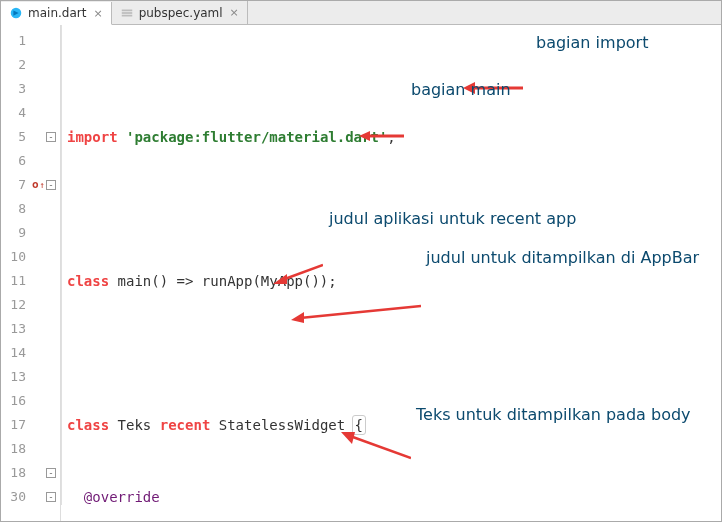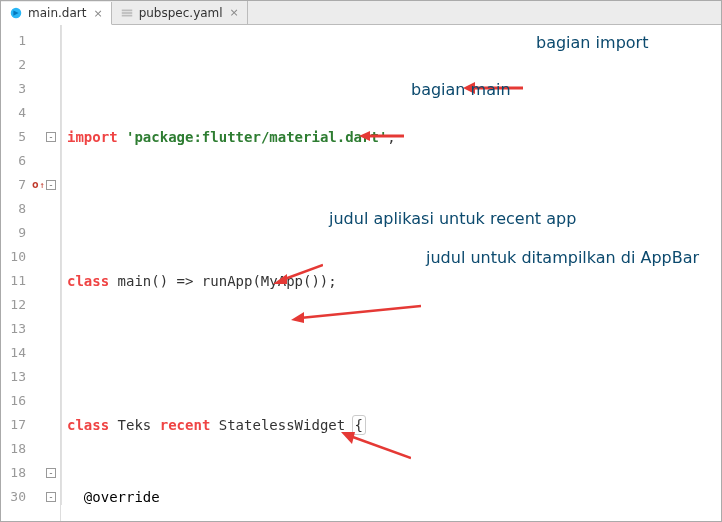--- a/index.html
+++ b/index.html
@@ -112,21 +112,21 @@
     position: relative;
     color: #333;
     background: #fff;
   }
   .code-line {
     height: 24px;
     position: relative;
   }
   .kw { color: #ef4444; font-weight: bold; }
   .str { color: #2e7d32; font-weight: bold; }
-  .ann-yellow { color: #000000; }
+  .ann-yellow { color: #701a75; }
   .fold-edge {
     display: inline-block;
     position: relative;
     padding: 0 1px;
   }
   .fold-edge::before {
     content: "";
     position: absolute;
     left: -2px; right: -2px;
     top: 2px; bottom: 2px;
@@ -329,14 +329,15 @@
         </svg>
     </div>
     <div class="annot" style="left:365px; top:221px;">judul untuk ditampilkan di AppBar</div>
 
     <div class="arrow" style="left:280px; top:357px;">
       <svg width="70" height="30">
           <line x1="70" y1="28" x2="9" y2="6" stroke="#e53935" stroke-width="2.5"></line>
           <polygon points="0,2 14,2 11,14" fill="#e53935"></polygon>
         </svg>
     </div>
+    <div class="annot" style="left:355px; top:378px;">Teks untuk ditampilkan pada body</div>
   </div>
 </div>
 
 </body></html>

